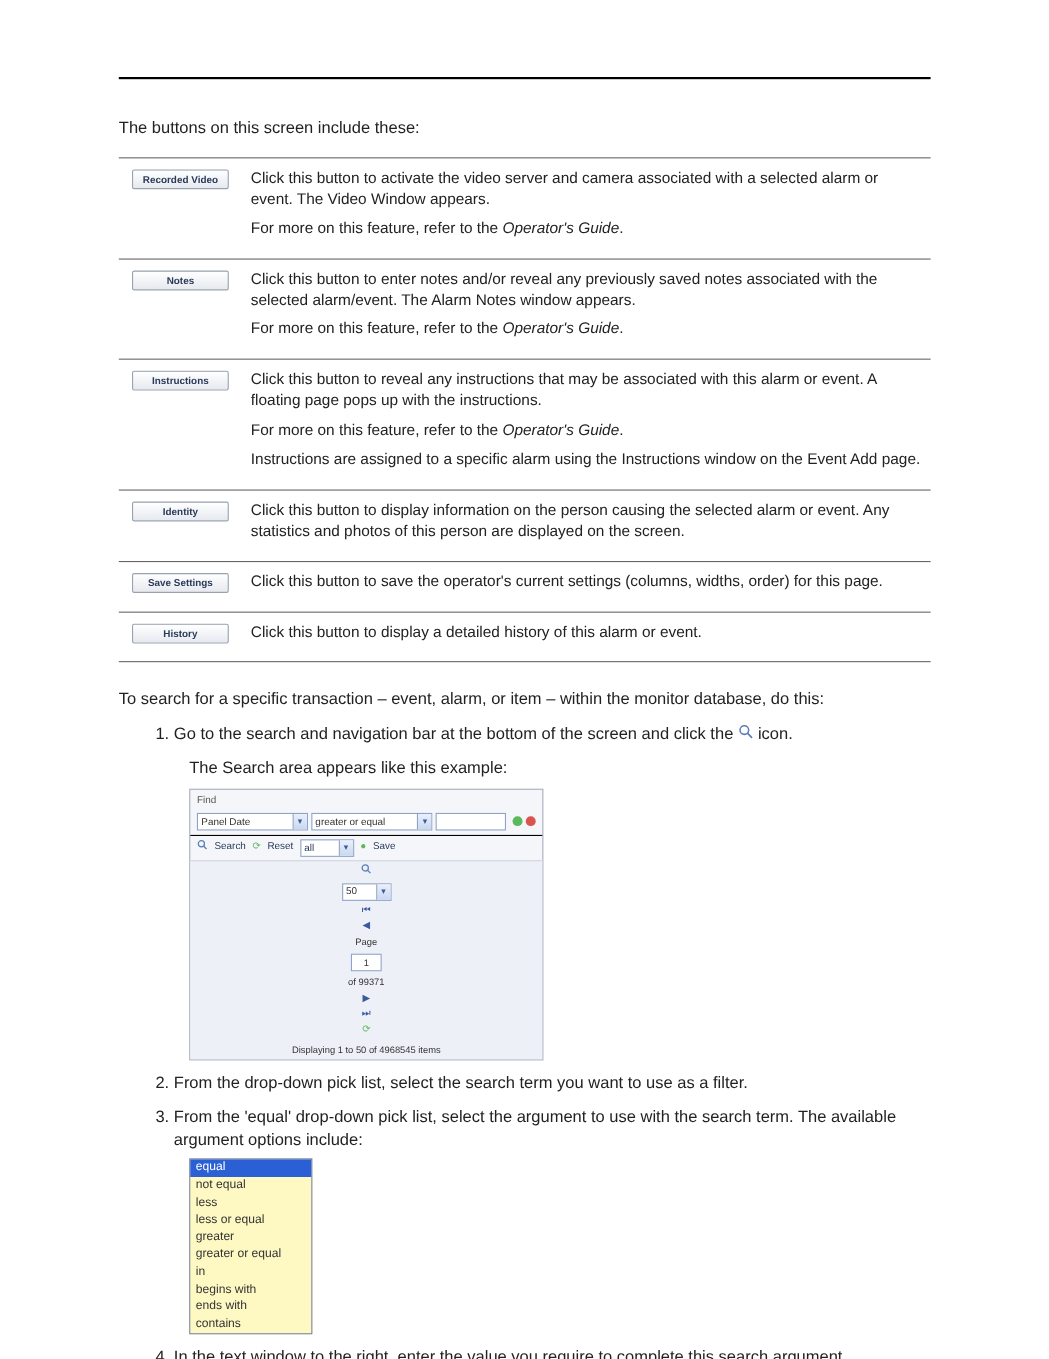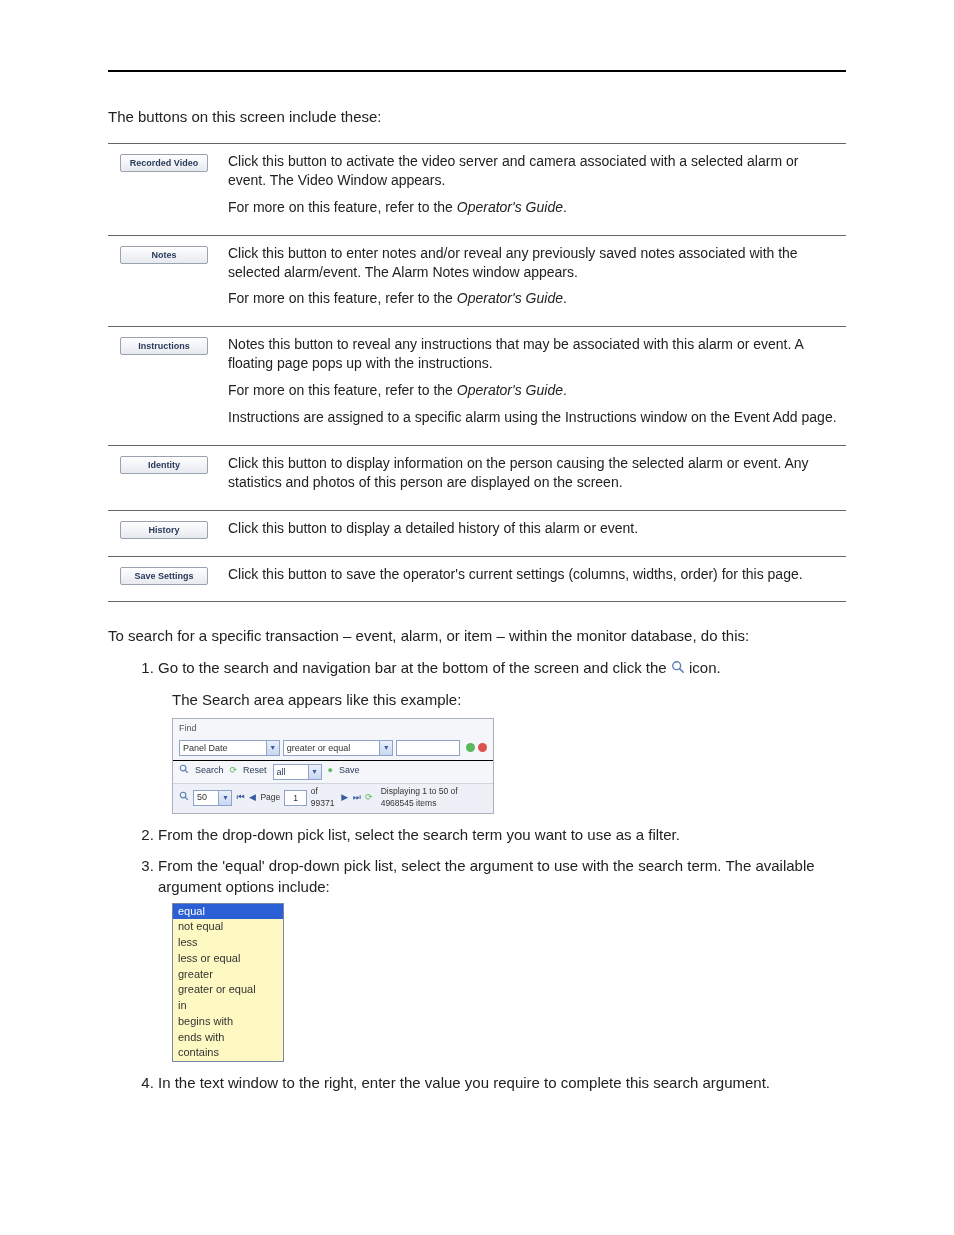--- a/index.html
+++ b/index.html
@@ -113,21 +113,21 @@
   .redcircle { background: #d9534f; }
   .greencircle { background: #5cb85c; }
   .findrow2 {
     display: flex; align-items: flex-start; gap: 6px;
     padding: 3px 6px; border-top: 1px solid #000000;
     font-size: 9px; color: #2a3a5a;
   }
   .pagerbar {
     display: flex; align-items: center; gap: 4px;
     padding: 2px 6px 3px 6px; border-top: 1px solid #d0d4dd;
-    font-size: 8.5px; color: #333; background: #edf0f6;
+    font-size: 8.5px; color: #333; background: #edf0f6; flex-direction: column;
   }
   .navbtn {
     width: 10px; height: 10px; display: inline-flex;
     align-items: center; justify-content: center;
     color: #3a5aa0; font-size: 9px;
   }
   .pagerspacer { flex: 1; }
   
   .arglist {
     border: 1px solid #7a88a8;
@@ -160,41 +160,41 @@
         <tr>
           <td class="btncell"><span class="uibtn">Notes</span></td>
           <td class="desc">
             <p>Click this button to enter notes and/or reveal any previously saved notes associated with the selected alarm/event. The Alarm Notes window appears.</p>
             <p>For more on this feature, refer to the <i>Operator's Guide</i>.</p>
           </td>
         </tr>
         <tr>
           <td class="btncell"><span class="uibtn">Instructions</span></td>
           <td class="desc">
-            <p>Notes this button to reveal any instructions that may be associated with this alarm or event. A floating page pops up with the instructions.</p>
+            <p>Click this button to reveal any instructions that may be associated with this alarm or event. A floating page pops up with the instructions.</p>
             <p>For more on this feature, refer to the <i>Operator's Guide</i>.</p>
             <p>Instructions are assigned to a specific alarm using the Instructions window on the Event Add page.</p>
           </td>
         </tr>
         <tr>
           <td class="btncell"><span class="uibtn">Identity</span></td>
           <td class="desc">
             <p>Click this button to display information on the person causing the selected alarm or event. Any statistics and photos of this person are displayed on the screen.</p>
           </td>
         </tr>
         <tr>
+          <td class="btncell"><span class="uibtn">Save Settings</span></td>
+          <td class="desc">
+            <p>Click this button to save the operator's current settings (columns, widths, order) for this page.</p>
+          </td>
+        </tr>
+        <tr>
           <td class="btncell"><span class="uibtn">History</span></td>
           <td class="desc">
             <p>Click this button to display a detailed history of this alarm or event.</p>
-          </td>
-        </tr>
-        <tr>
-          <td class="btncell"><span class="uibtn">Save Settings</span></td>
-          <td class="desc">
-            <p>Click this button to save the operator's current settings (columns, widths, order) for this page.</p>
           </td>
         </tr>
       </tbody>
   </table>
 
   <p class="para">To search for a specific transaction – event, alarm, or item – within the monitor database, do this:</p>
 
   <ol class="steps">
     <li>
       <span>Go to the search and navigation bar at the bottom of the screen and click the </span>

